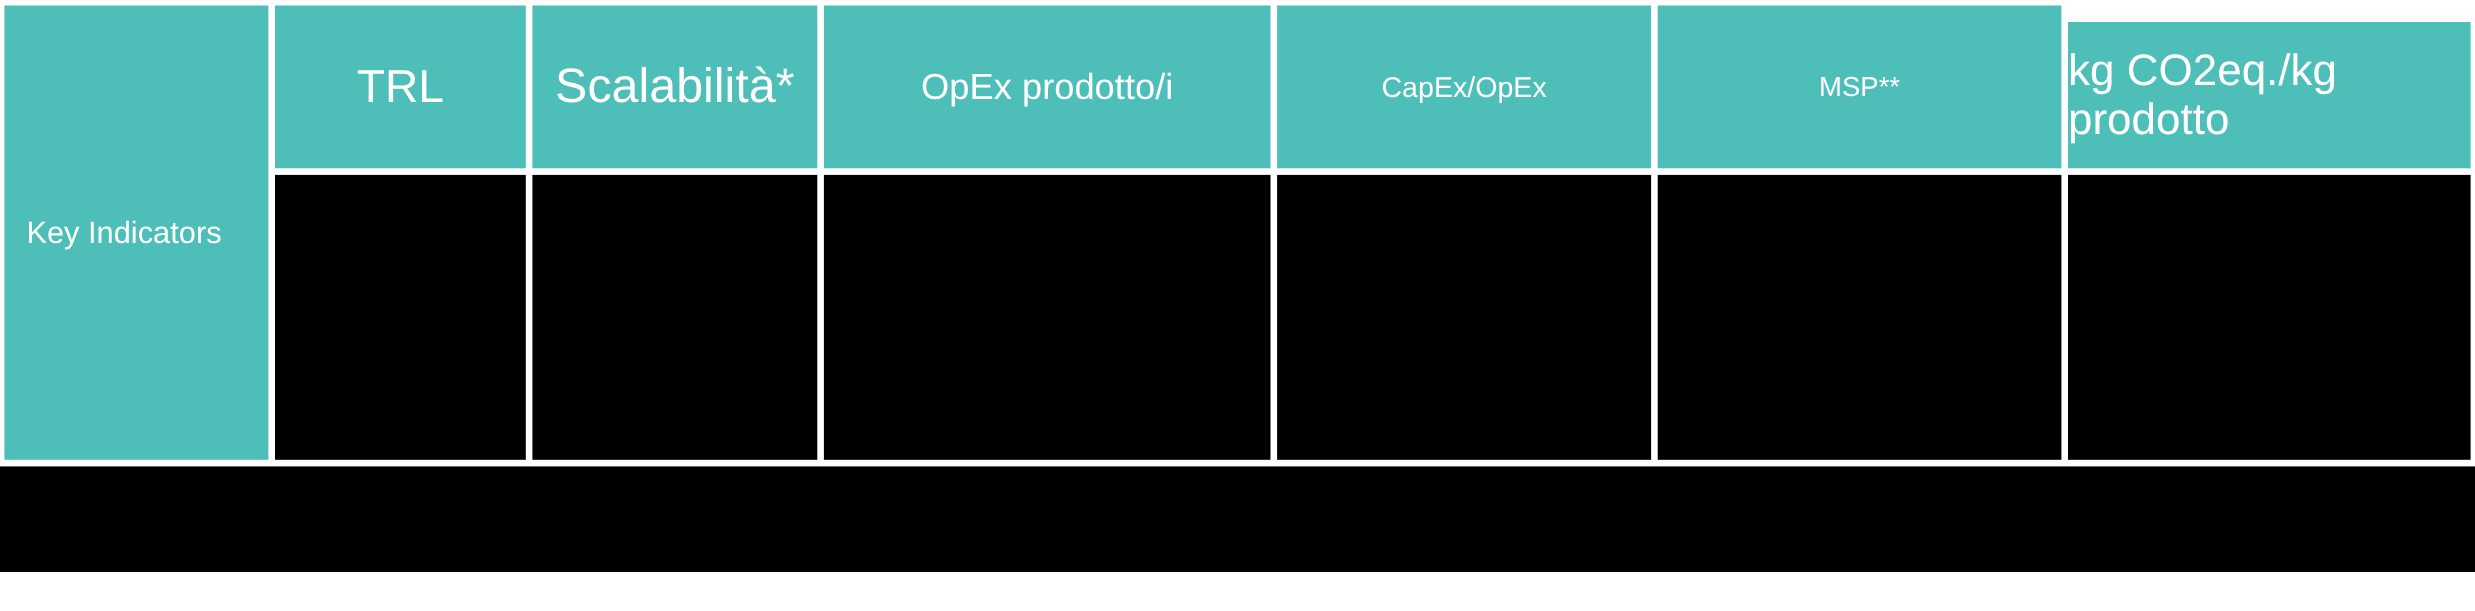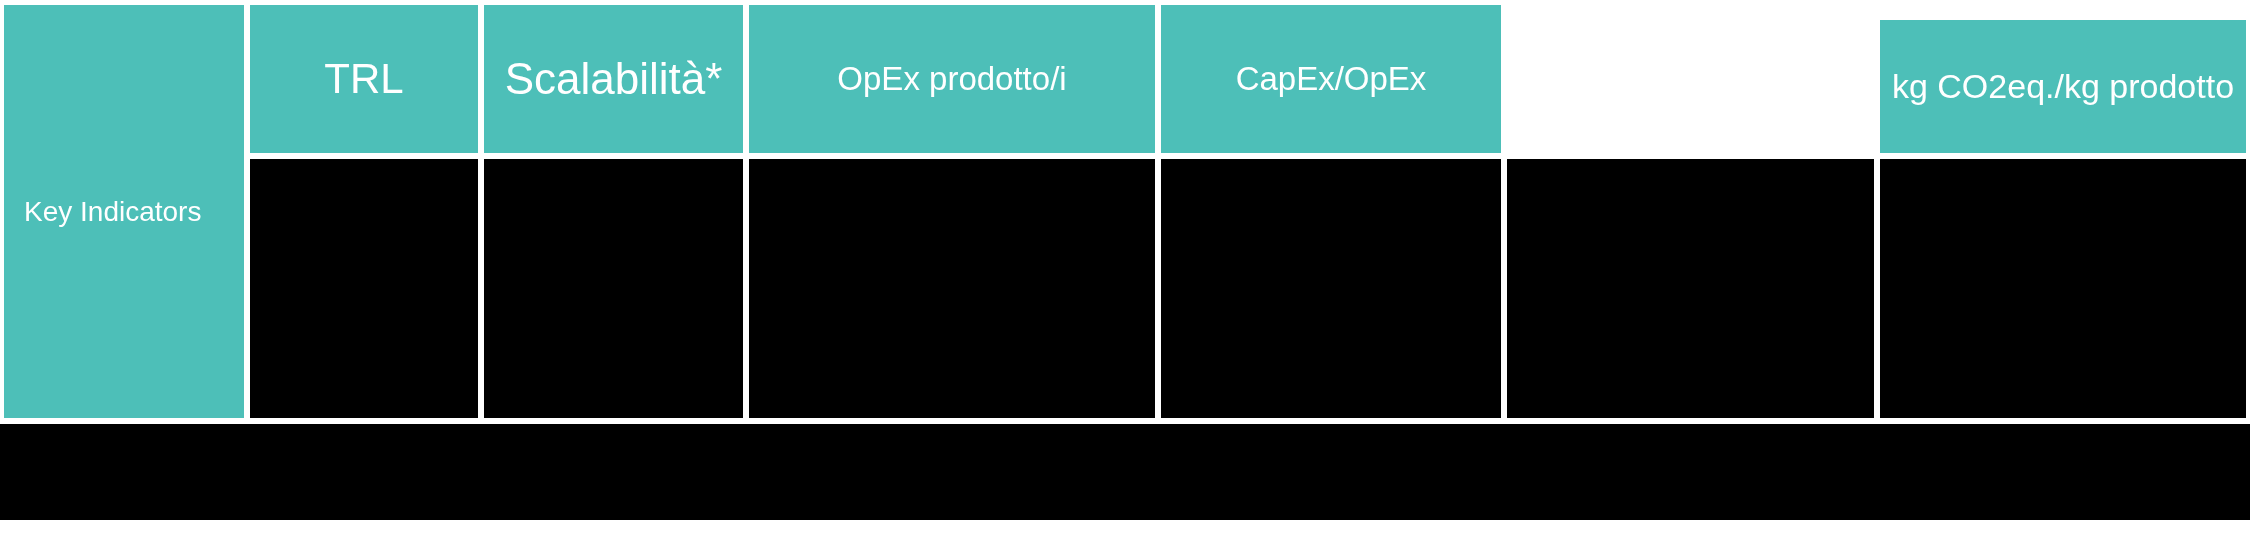--- a/index.html
+++ b/index.html
@@ -49,23 +49,23 @@
   .hdr {
     grid-row: 1;
     display: flex;
     align-items: center;
     justify-content: center;
     font-weight: 400;
   }
   .hdr-trl   { grid-column: 2; font-size: 42px; }
   .hdr-scal  { grid-column: 3; font-size: 44px; }
   .hdr-resa  { grid-column: 4; font-size: 33px; }
-  .hdr-capex { grid-column: 5; font-size: 33px; }
+  .hdr-capex { grid-column: 5; font-size: 26px; }
   .hdr-msp   { grid-column: 6; font-size: 25px; }
-  .hdr-co2   { grid-column: 7; font-size: 34px; margin-top: 15px; }
+  .hdr-co2   { grid-column: 7; font-size: 40px; margin-top: 15px; }
   .body-cell {
     grid-row: 2;
   }
   .bc-0 { grid-column: 2; }
   .bc-1 { grid-column: 3; }
   .bc-2 { grid-column: 4; }
   .bc-3 { grid-column: 5; }
   .bc-4 { grid-column: 6; }
   .bc-5 { grid-column: 7; }
   .bottom-bar {
@@ -87,20 +87,21 @@
     <div class="cell teal row-header">Key Indicators</div>
 
     <div class="cell teal hdr hdr-trl">TRL</div>
 
     <div class="cell teal hdr hdr-scal">Scalabilità*</div>
 
     <div class="cell teal hdr hdr-resa">OpEx prodotto/i</div>
 
     <div class="cell teal hdr hdr-capex">CapEx/OpEx</div>
 
+    <div class="cell teal hdr hdr-msp">MSP**</div>
 
     <div class="cell teal hdr hdr-co2">kg CO2eq./kg prodotto</div>
 
     <div class="cell black body-cell bc-0"></div>
 
     <div class="cell black body-cell bc-1"></div>
 
     <div class="cell black body-cell bc-2"></div>
 
     <div class="cell black body-cell bc-3"></div>

